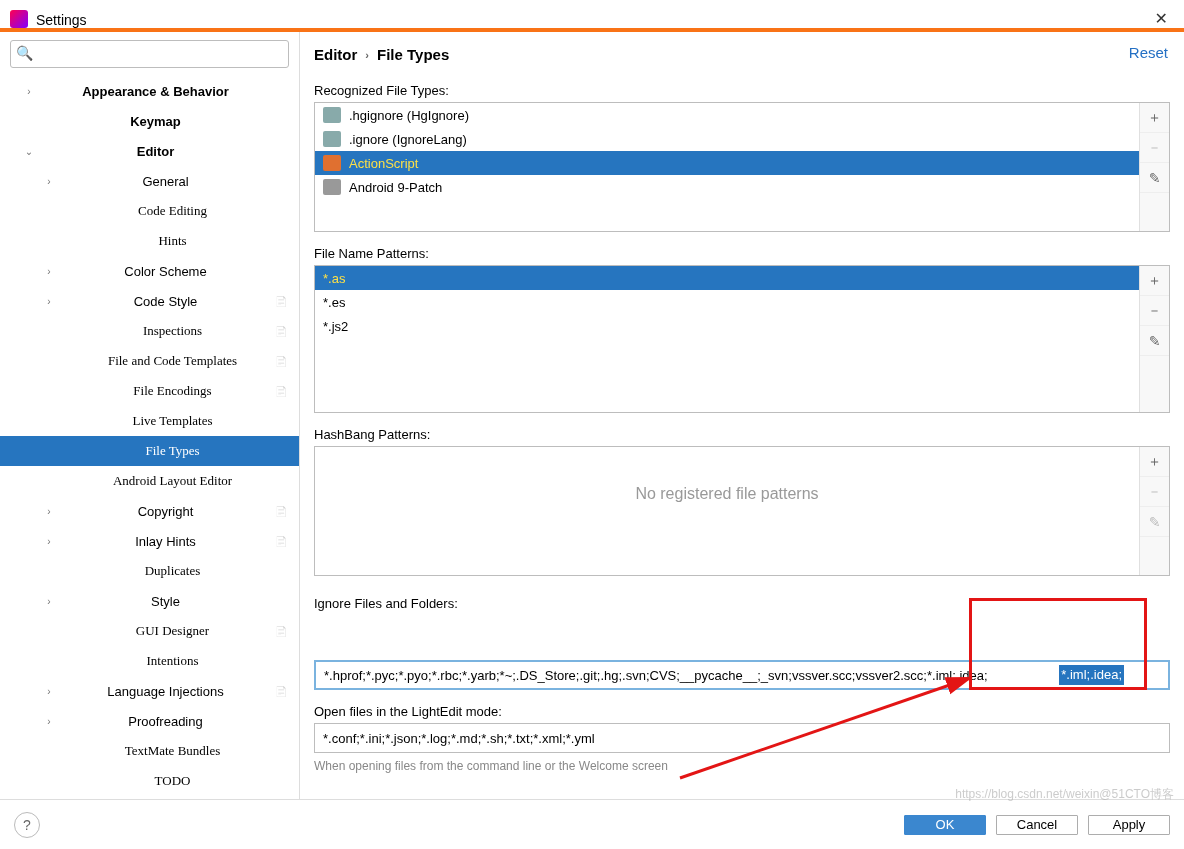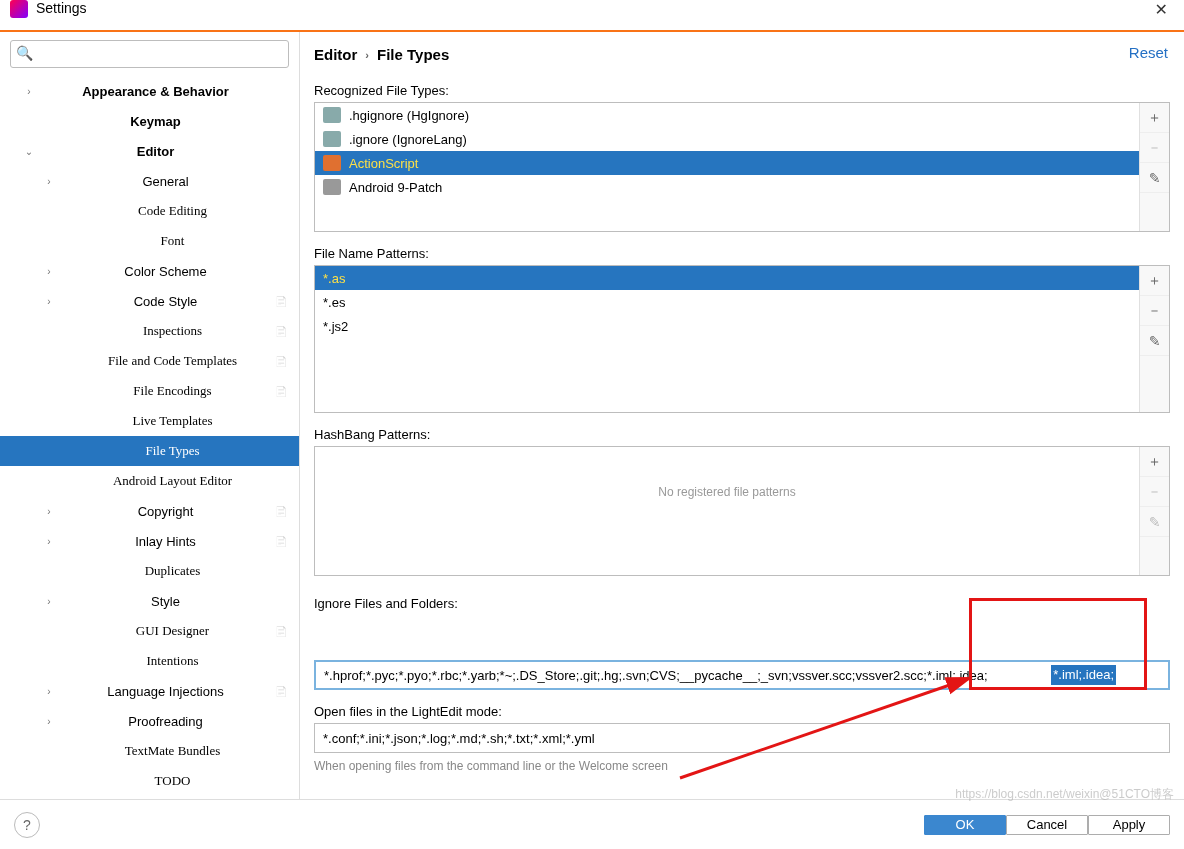--- a/index.html
+++ b/index.html
@@ -1,17 +1,17 @@
 <!DOCTYPE html>
 <html><head>
 <meta charset="utf-8">
 <style>
 * { box-sizing: border-box; margin: 0; padding: 0; }
 html, body { width: 1184px; height: 849px; font-family: "Segoe UI", Arial, sans-serif; font-size: 13px; color: #000; background: #fff; overflow: hidden; }
-.titlebar { height: 32px; display: flex; align-items: flex-start; padding: 0 10px; border-bottom: 2px solid #f97316; }
+.titlebar { height: 32px; display: flex; align-items: flex-end; padding: 0 10px; border-bottom: 4px solid #f97316; }
 .titlebar .app-icon { width: 18px; height: 18px; background: linear-gradient(135deg,#ff0050,#8200ff); border-radius: 3px; margin-right: 8px; }
 .titlebar .title { flex: 1; font-size: 14px; }
 .titlebar .close { font-size: 16px; color: #333; cursor: pointer; padding: 0 6px; }
 .workarea { display: flex; height: calc(100% - 32px - 50px); }
 .sidebar { width: 300px; border-right: 1px solid #ddd; display: flex; flex-direction: column; padding: 8px 0 0 0; }
 .search-box { margin: 0 10px 8px 10px; position: relative; }
 .search-box input { width: 100%; height: 28px; border: 1px solid #bdbdbd; border-radius: 3px; padding: 0 8px 0 26px; font-size: 13px; }
 .search-box .mag { position: absolute; left: 6px; top: 5px; color: #888; font-size: 14px; }
 .tree { flex: 1; overflow-y: auto; padding-bottom: 6px; }
 .tree-row { display: flex; align-items: center; height: 30px; padding-right: 10px; cursor: pointer; }
@@ -33,32 +33,32 @@
 .listbox { flex: 1; overflow-y: auto; background: #fff; }
 .list-row { display: flex; align-items: center; height: 24px; padding: 0 8px; }
 .list-row .ficon { width: 18px; height: 16px; margin-right: 8px; display:flex; align-items:center; justify-content:center; font-size:11px; }
 .list-row.selected { background: #2675bf; color: #fde047; }
 .side-btns { width: 30px; border-left: 1px solid #e0e0e0; display: flex; flex-direction: column; background: #f8f8f8; }
 .side-btns .sb { height: 30px; display: flex; align-items: center; justify-content: center; color: #666; border-bottom: 1px solid #eee; cursor: pointer; font-size: 14px; }
 .side-btns .sb.disabled { color: #bbb; }
 .filetypes { height: 130px; }
 .patterns { height: 148px; }
 .hashbang { height: 130px; }
-.empty-msg { color:#999; text-align:center; width:100%; padding-top: 38px; font-size: 12px; }
+.empty-msg { color:#999; text-align:center; width:100%; padding-top: 38px; font-size: 16px; }
 .textfield { width: 100%; height: 30px; border: 1px solid #bdbdbd; padding: 0 8px; font-size: 13px; }
 .textfield.hl { border: 2px solid #7ab3df; }
 .ignore-row { position: relative; margin-top: 45px; }
-.ignore-row .sel-hilite { position: absolute; right: 54px; top: 5px; height: 20px; background: #2675bf; color:#fff; padding: 0 2px; font-size:13px; line-height:20px; pointer-events:none; }
+.ignore-row .sel-hilite { position: absolute; right: 46px; top: 5px; height: 20px; background: #2675bf; color:#fff; padding: 0 2px; font-size:13px; line-height:20px; pointer-events:none; }
 .hint { color: #888; font-size: 12px; margin-top: 6px; }
 .red-box { position: absolute; border: 3px solid #e31515; pointer-events: none; }
 .arrow-svg { position: absolute; pointer-events: none; }
 .bottombar { height: 50px; border-top: 1px solid #ddd; display: flex; align-items: center; padding: 0 14px; }
 .help-btn { width: 26px; height: 26px; border: 1px solid #bbb; border-radius: 50%; display:flex; align-items:center; justify-content:center; color:#666; cursor:pointer; font-size:14px; }
 .spacer { flex: 1; }
-.btn { height: 20px; min-width: 82px; border: 1px solid #adadad; border-radius: 1px; background: #fff; cursor: pointer; font-size: 13px; }
+.btn { height: 20px; min-width: 82px; border: 1px solid #adadad; border-radius: 1px; background: #fff; margin-left: 10px; cursor: pointer; font-size: 13px; }
 .btn.primary { background: #3b87cf; border-color: #3b87cf; color: #fff; }
 .watermark { position: absolute; right: 10px; bottom: 46px; color: #aaa; font-size: 12px; opacity: 0.6; }
 .scope-icon::before { content: "📄"; font-size: 10px; filter: grayscale(100%); opacity: 0.6;}
 </style>
 </head>
 <body>
 
 <div class="titlebar">
   <div class="app-icon"></div>
   <div class="title">Settings</div>
@@ -92,21 +92,21 @@
           <span class="label">General</span>
           <span class="scope"></span>
         </div>
         <div class="tree-row depth2">
           <span class="arrow"></span>
           <span class="label">Code Editing</span>
           <span class="scope"></span>
         </div>
         <div class="tree-row depth2">
           <span class="arrow"></span>
-          <span class="label">Font</span>
+          <span class="label">Hints</span>
           <span class="scope"></span>
         </div>
         <div class="tree-row depth1">
           <span class="arrow">›</span>
           <span class="label">Color Scheme</span>
           <span class="scope"></span>
         </div>
         <div class="tree-row depth1">
           <span class="arrow">›</span>
           <span class="label">Code Style</span>

